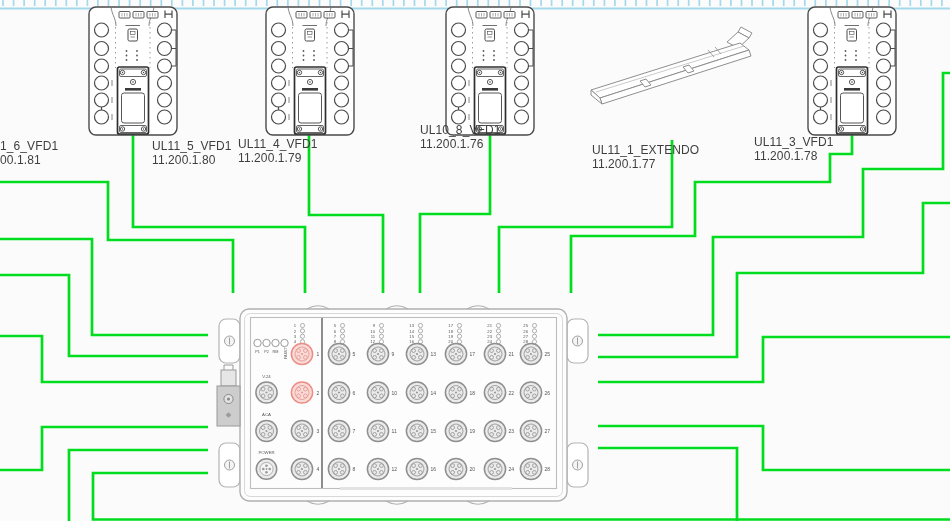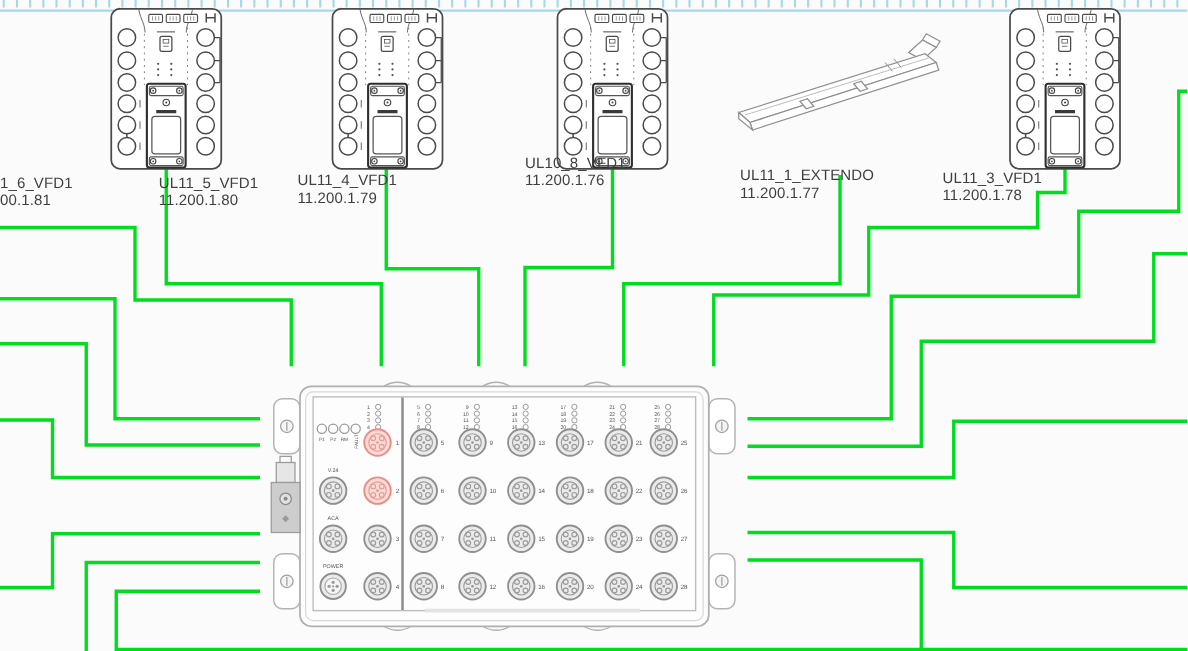--- a/index.html
+++ b/index.html
@@ -669,32 +669,32 @@
         </g>
         <text x="544.5" y="471" font-size="5" fill="#555555">28</text>
       </g>
   </g>
 </svg>
 
 <div class="dev-label" style="left:0px;top:140px">
   <div>1_6_VFD1</div>
   <div>00.1.81</div>
 </div>
-<div class="dev-label" style="left:127px;top:140px">
+<div class="dev-label" style="left:152px;top:140px">
   <div>UL11_5_VFD1</div>
   <div>11.200.1.80</div>
 </div>
 <div class="dev-label" style="left:238px;top:138px">
   <div>UL11_4_VFD1</div>
   <div>11.200.1.79</div>
 </div>
 <div class="dev-label" style="left:420px;top:124px">
   <div>UL10_8_VFD1</div>
   <div>11.200.1.76</div>
 </div>
-<div class="dev-label" style="left:592px;top:134px">
+<div class="dev-label" style="left:592px;top:144px">
   <div>UL11_1_EXTENDO</div>
   <div>11.200.1.77</div>
 </div>
 <div class="dev-label" style="left:754px;top:136px">
   <div>UL11_3_VFD1</div>
   <div>11.200.1.78</div>
 </div>
 
 </body></html>

